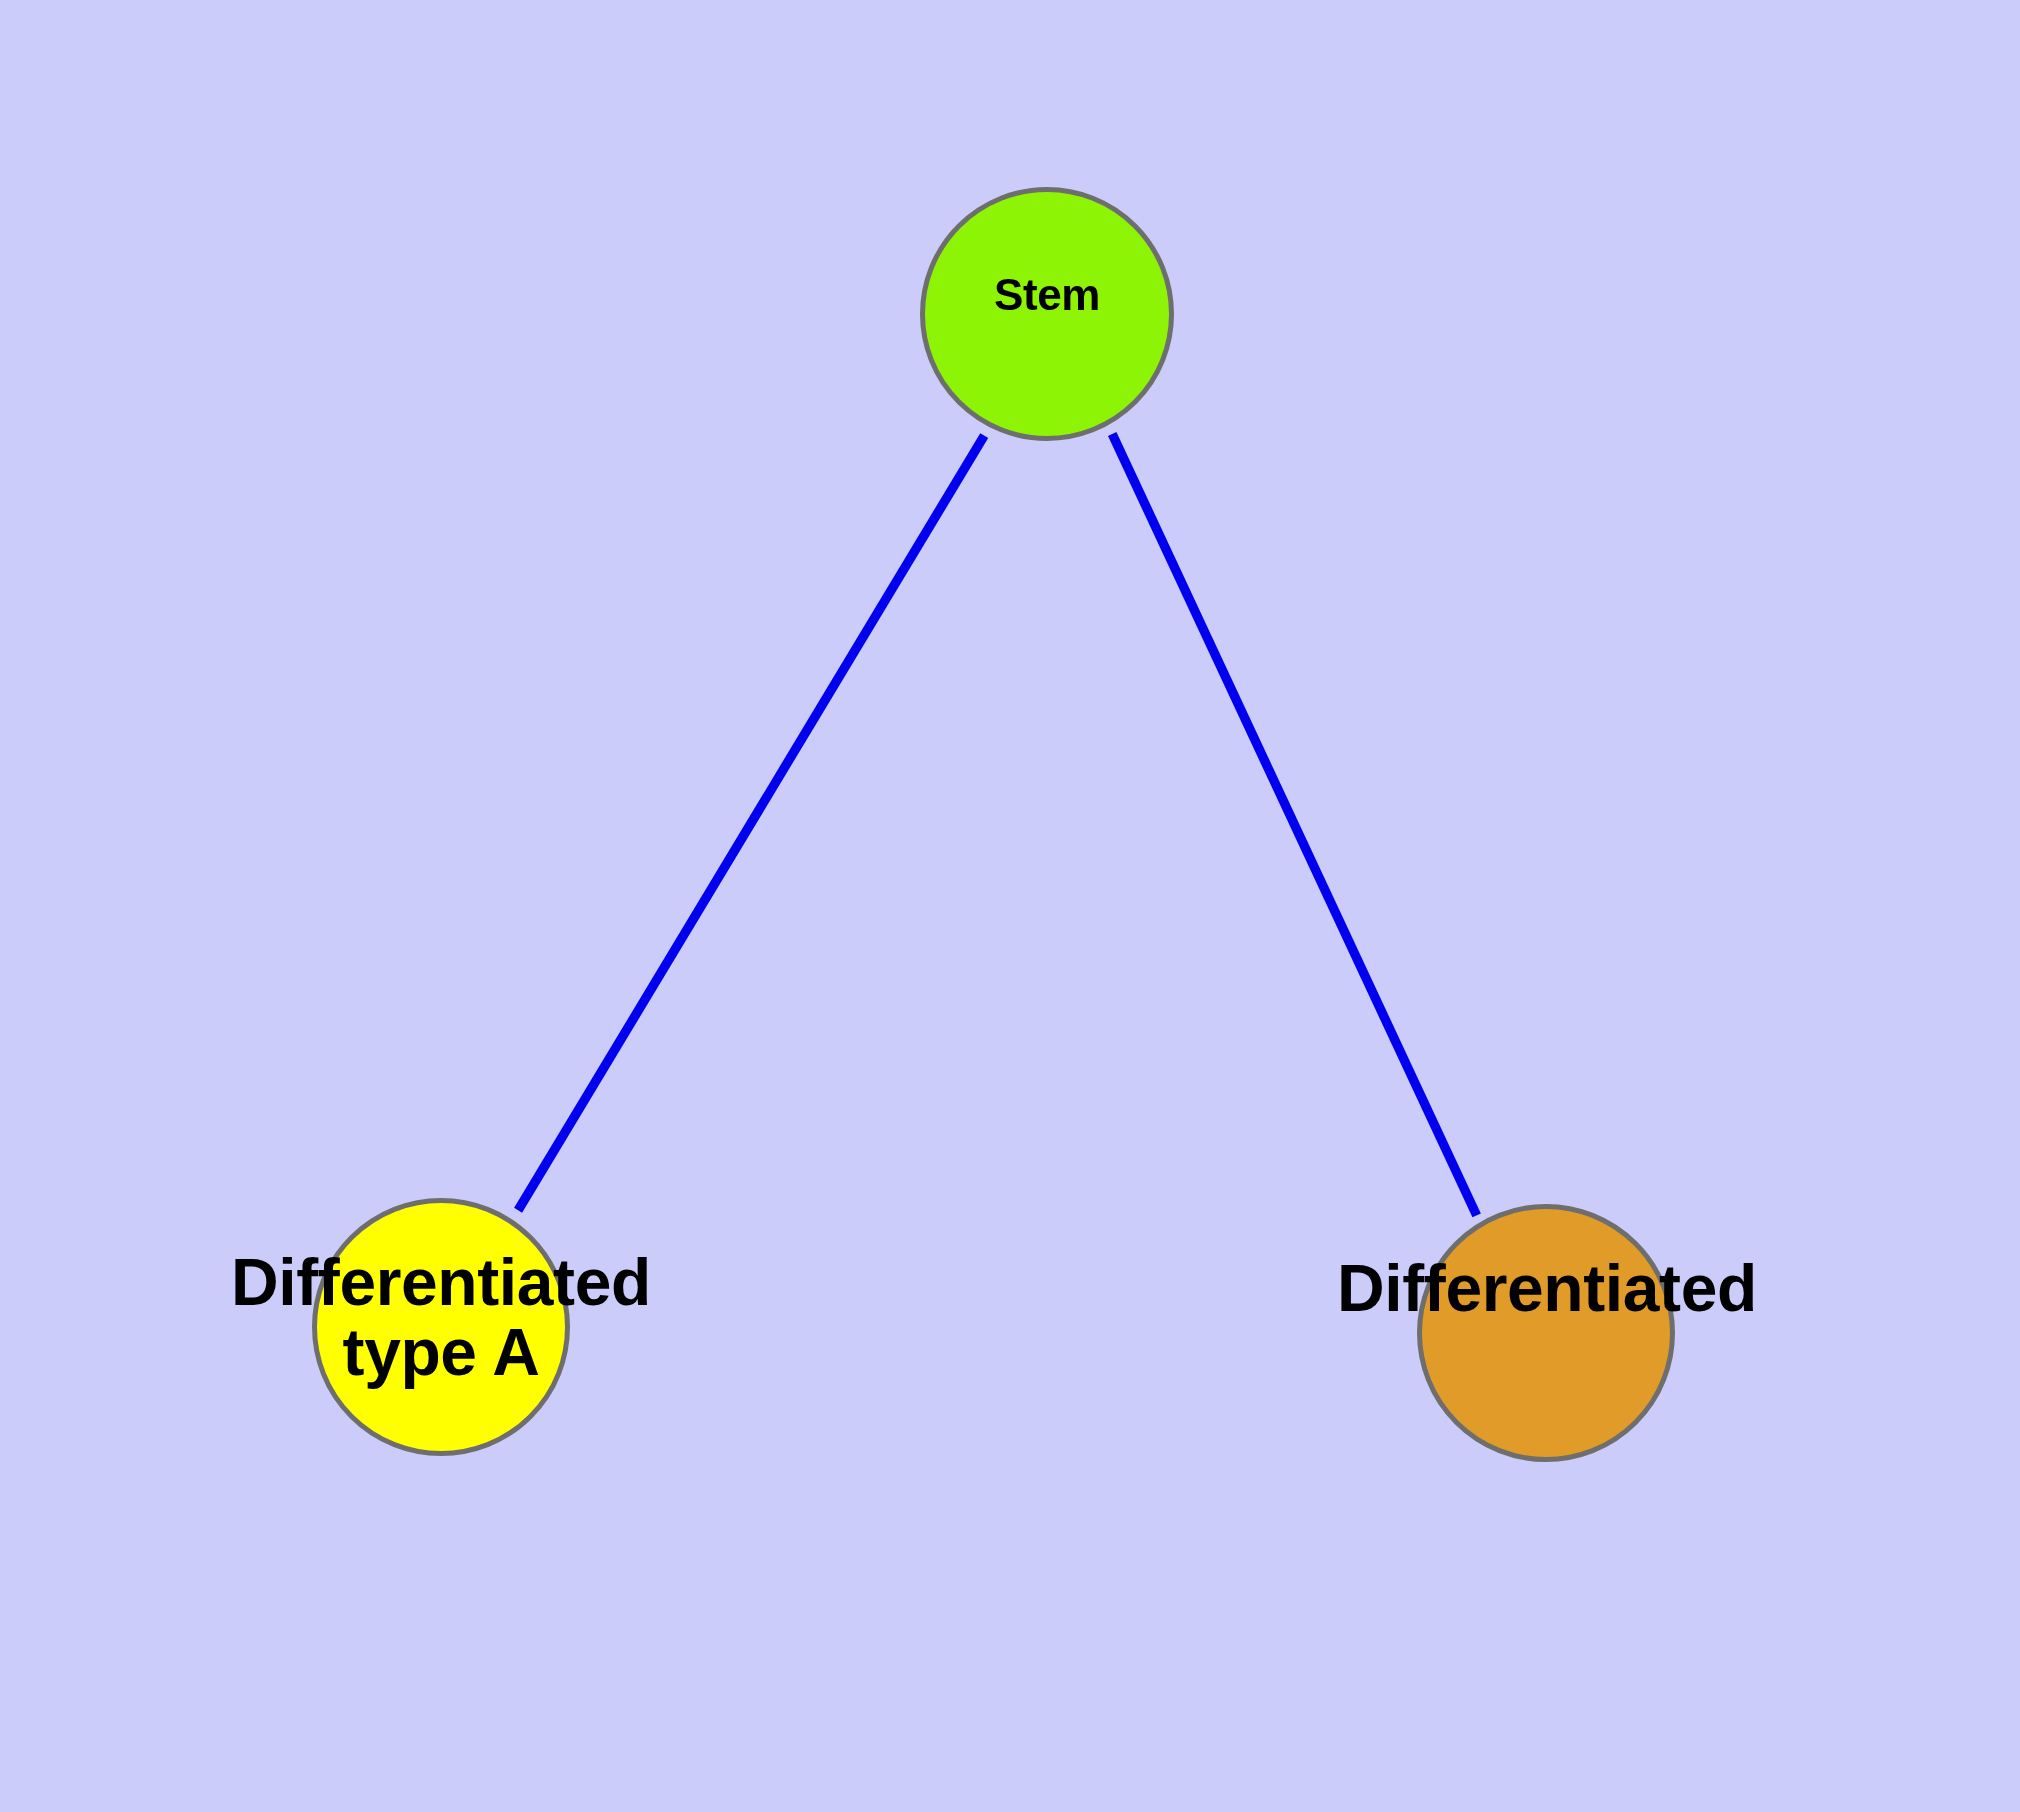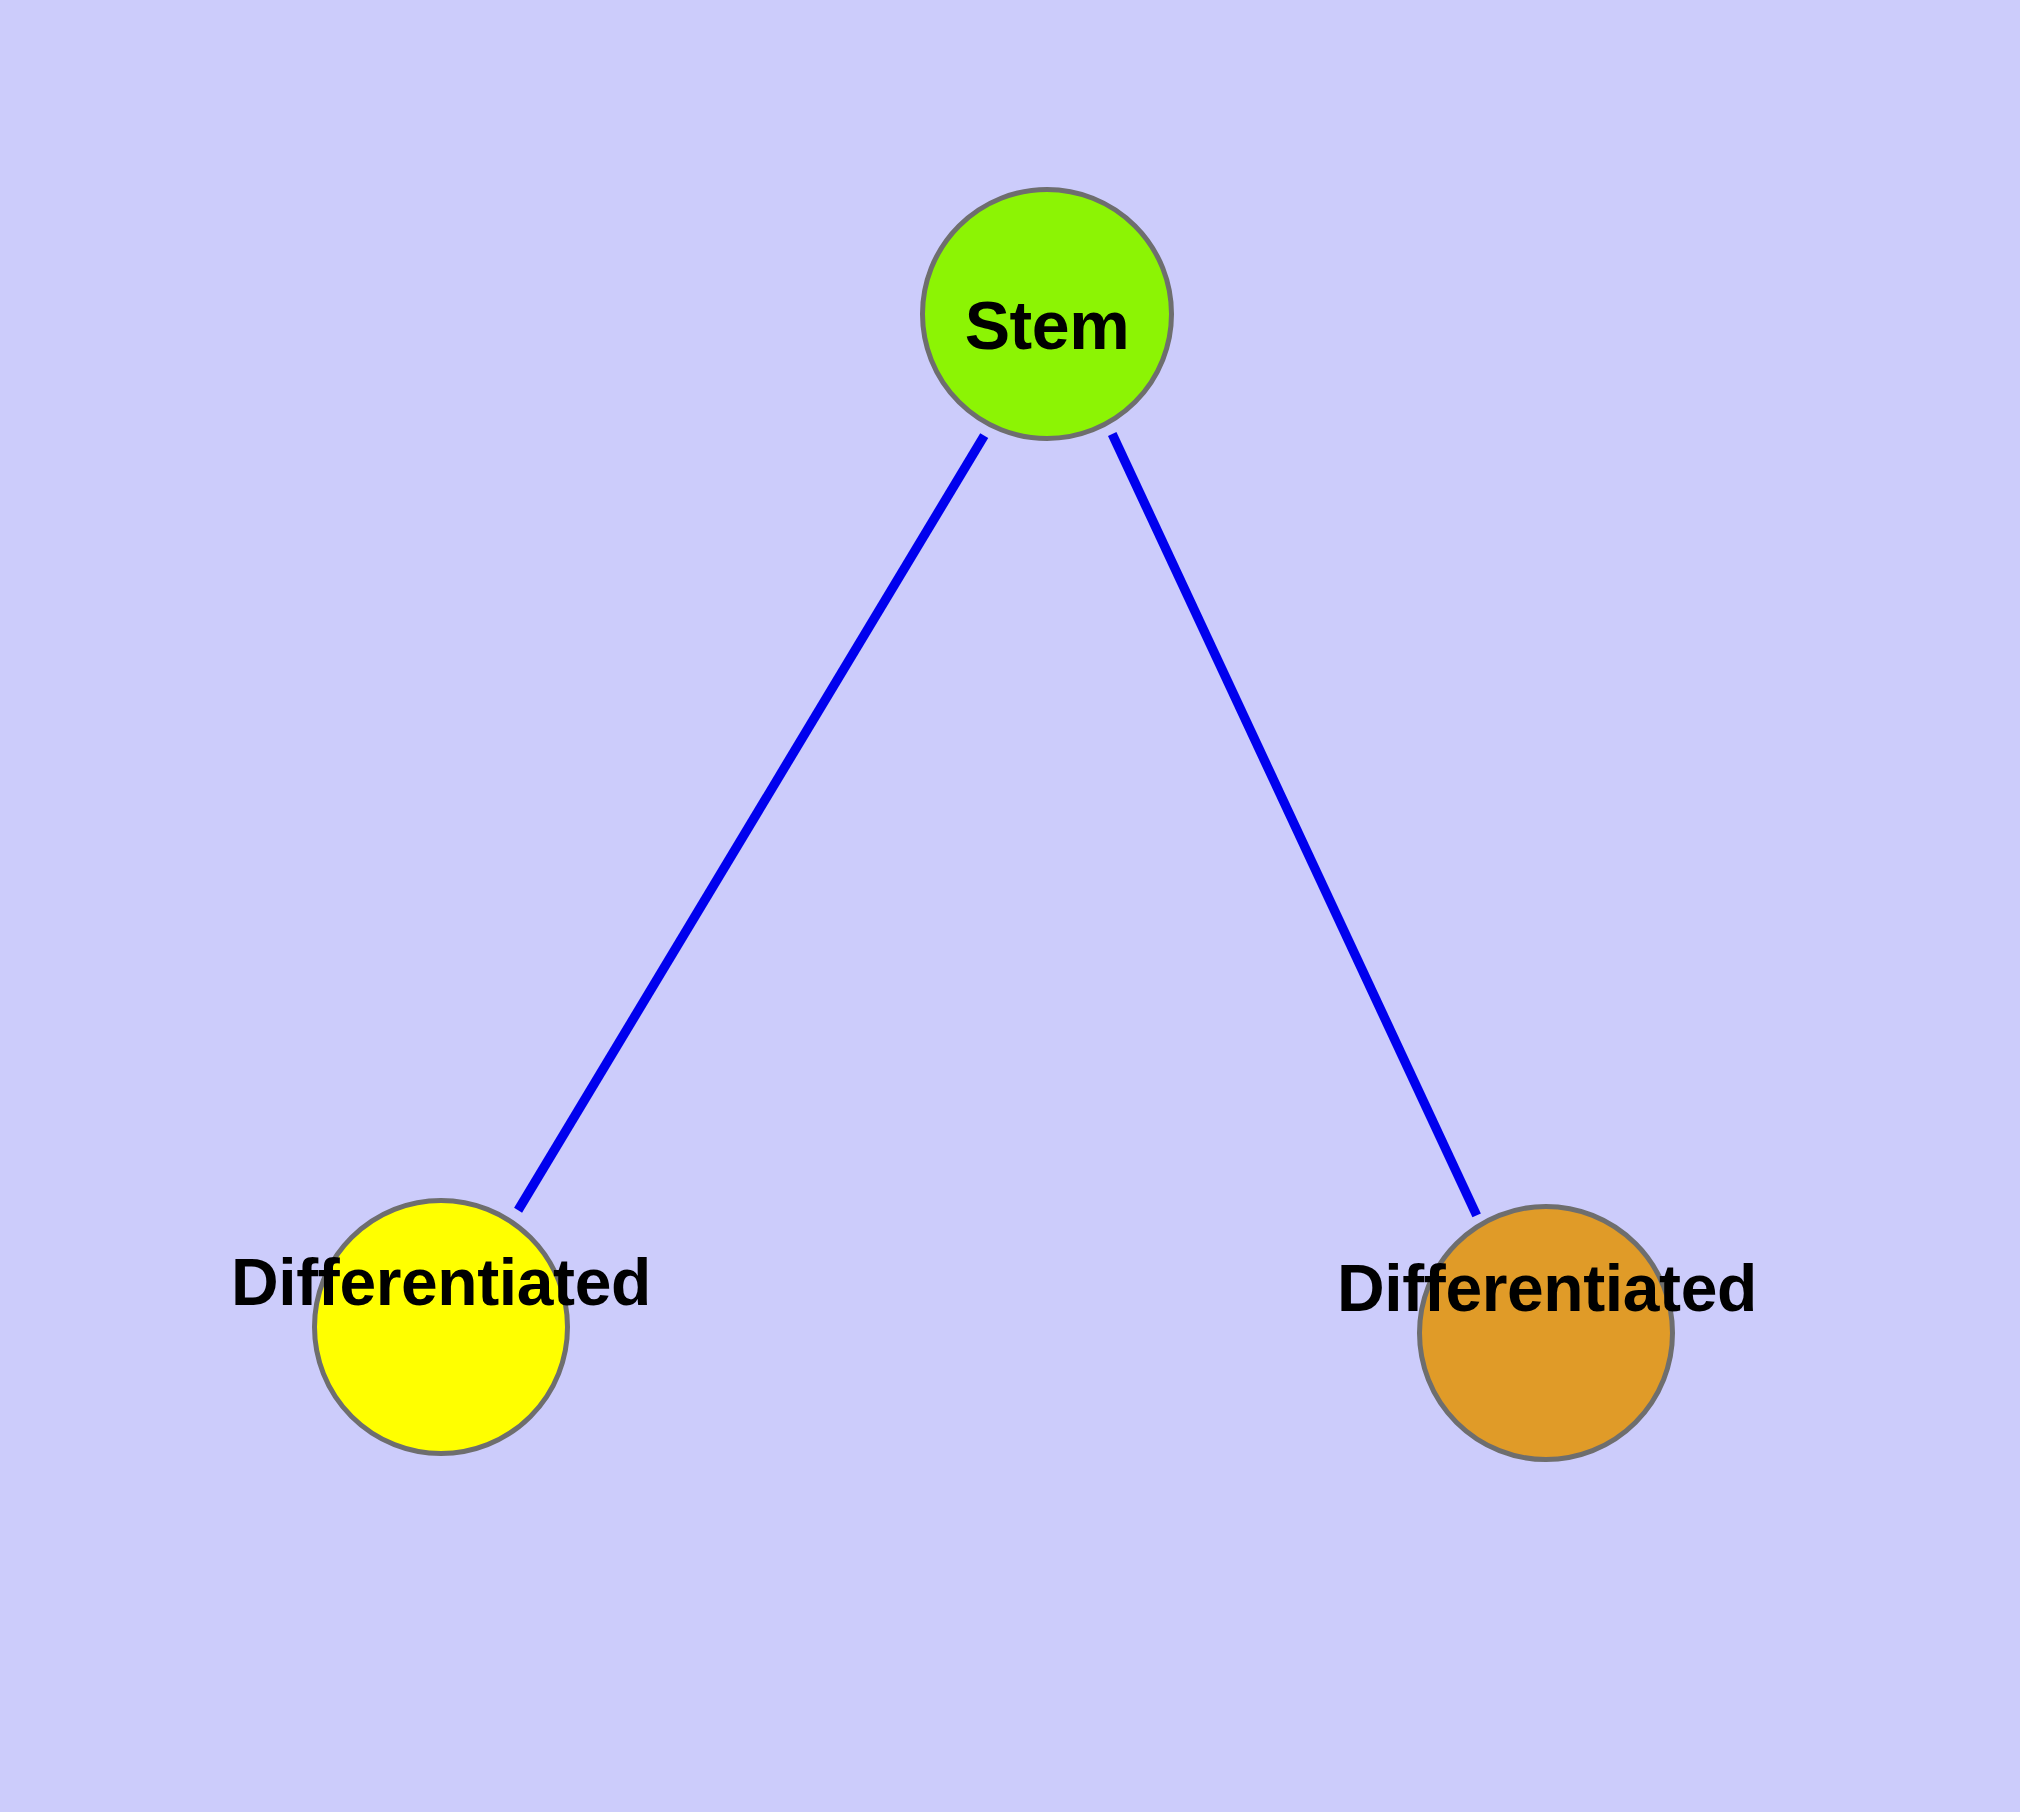--- a/index.html
+++ b/index.html
@@ -46,22 +46,21 @@
     top: 187px;
     width: 254px;
     height: 254px;
     background: #8cf404;
     border: 5.1px solid #6e6e6e;
   }
   #label-stem {
     left: 920px;
     top: 272px;
     width: 254px;
-    font-size: 68px;
-    margin-top: 17px;
+    font-size: 44px;
   }
 
   
   #node-type-a {
     left: 312px;
     top: 1198px;
     width: 258px;
     height: 258px;
     background: #ffff00;
     border: 5.1px solid #6e6e6e;
@@ -102,20 +101,21 @@
   <div class="node" id="node-stem"></div>
   <div class="node" id="node-type-a"></div>
   <div class="node" id="node-type-b"></div>
 
   <div class="node-label" id="label-stem">
     <div>Stem</div>
   </div>
 
   <div class="node-label" id="label-type-a">
     <div>Differentiated</div>
+    <div>type A</div>
   </div>
 
   <div class="node-label" id="label-type-b">
     <div>Differentiated</div>
   </div>
 
 </div>
 
 
 </body></html>

